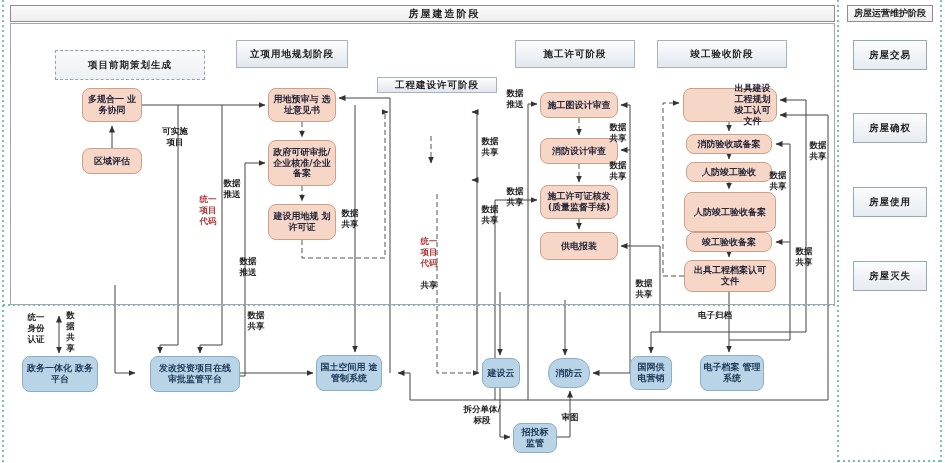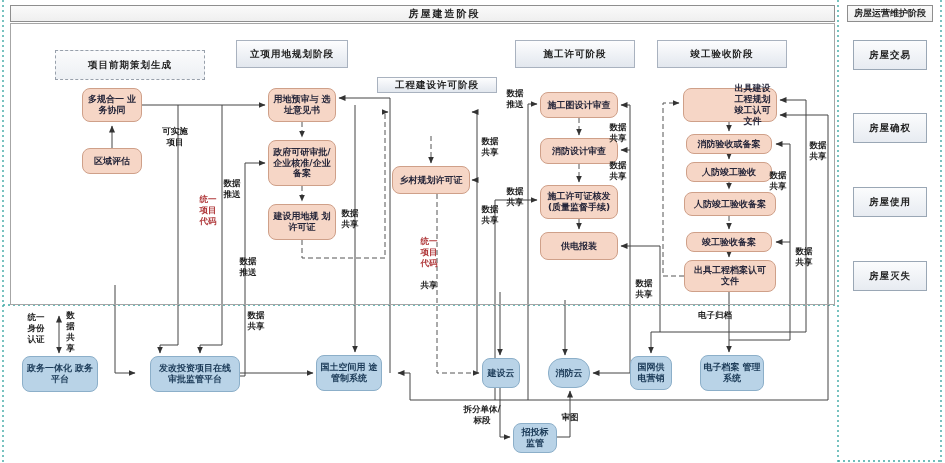--- a/index.html
+++ b/index.html
@@ -116,29 +116,28 @@
   <div class="box ops" style="left:853px;top:40px;width:74px;height:30px;">房屋交易</div>
   <div class="box ops" style="left:853px;top:113px;width:74px;height:30px;">房屋确权</div>
   <div class="box ops" style="left:853px;top:187px;width:74px;height:30px;">房屋使用</div>
   <div class="box ops" style="left:853px;top:261px;width:74px;height:30px;">房屋灭失</div>
 
   <div class="box pink" style="left:82px;top:88px;width:60px;height:34px;">多规合一 业务协同</div>
   <div class="box pink" style="left:82px;top:148px;width:60px;height:26px;">区域评估</div>
   <div class="box pink" style="left:268px;top:88px;width:68px;height:34px;">用地预审与 选址意见书</div>
   <div class="box pink" style="left:268px;top:140px;width:68px;height:46px;">政府可研审批/企业核准/企业备案</div>
   <div class="box pink" style="left:268px;top:204px;width:68px;height:36px;">建设用地规 划许可证</div>
-  <div class="box pink" style="left:392px;top:166px;width:78px;height:28px;">乡村规划许可证</div>
   <div class="box pink" style="left:540px;top:92px;width:78px;height:26px;">施工图设计审查</div>
   <div class="box pink" style="left:540px;top:138px;width:78px;height:26px;">消防设计审查</div>
   <div class="box pink" style="left:540px;top:185px;width:78px;height:34px;">施工许可证核发(质量监督手续)</div>
   <div class="box pink" style="left:540px;top:232px;width:78px;height:28px;">供电报装</div>
   <div class="box pink" style="left:683px;top:88px;width:94px;height:34px;padding-left:48px;">出具建设工程规划 竣工认可文件</div>
   <div class="box pink" style="left:686px;top:134px;width:86px;height:20px;">消防验收或备案</div>
   <div class="box pink" style="left:686px;top:162px;width:86px;height:20px;">人防竣工验收</div>
-  <div class="box pink" style="left:684px;top:192px;width:92px;height:24px;">人防竣工验收备案</div>
+  <div class="box pink" style="left:684px;top:192px;width:92px;height:40px;">人防竣工验收备案</div>
   <div class="box pink" style="left:686px;top:232px;width:86px;height:20px;">竣工验收备案</div>
   <div class="box pink" style="left:684px;top:260px;width:92px;height:32px;">出具工程档案认可 文件</div>
 
   <div class="box blue" style="left:22px;top:356px;width:76px;height:36px;">政务一体化 政务平台</div>
   <div class="box blue" style="left:138px;top:356px;width:90px;height:36px;margin-left:12px;">发改投资项目在线 审批监管平台</div>
   <div class="box blue" style="left:316px;top:355px;width:66px;height:36px;">国土空间用 途管制系统</div>
   <div class="box blue" style="left:482px;top:358px;width:38px;height:30px;">建设云</div>
   <div class="box blue" style="left:548px;top:358px;width:42px;height:30px;border-radius:14px;">消防云</div>
   <div class="box blue" style="left:630px;top:356px;width:42px;height:34px;">国网供 电营销</div>
   <div class="box blue" style="left:700px;top:355px;width:64px;height:36px;">电子档案 管理系统</div>

